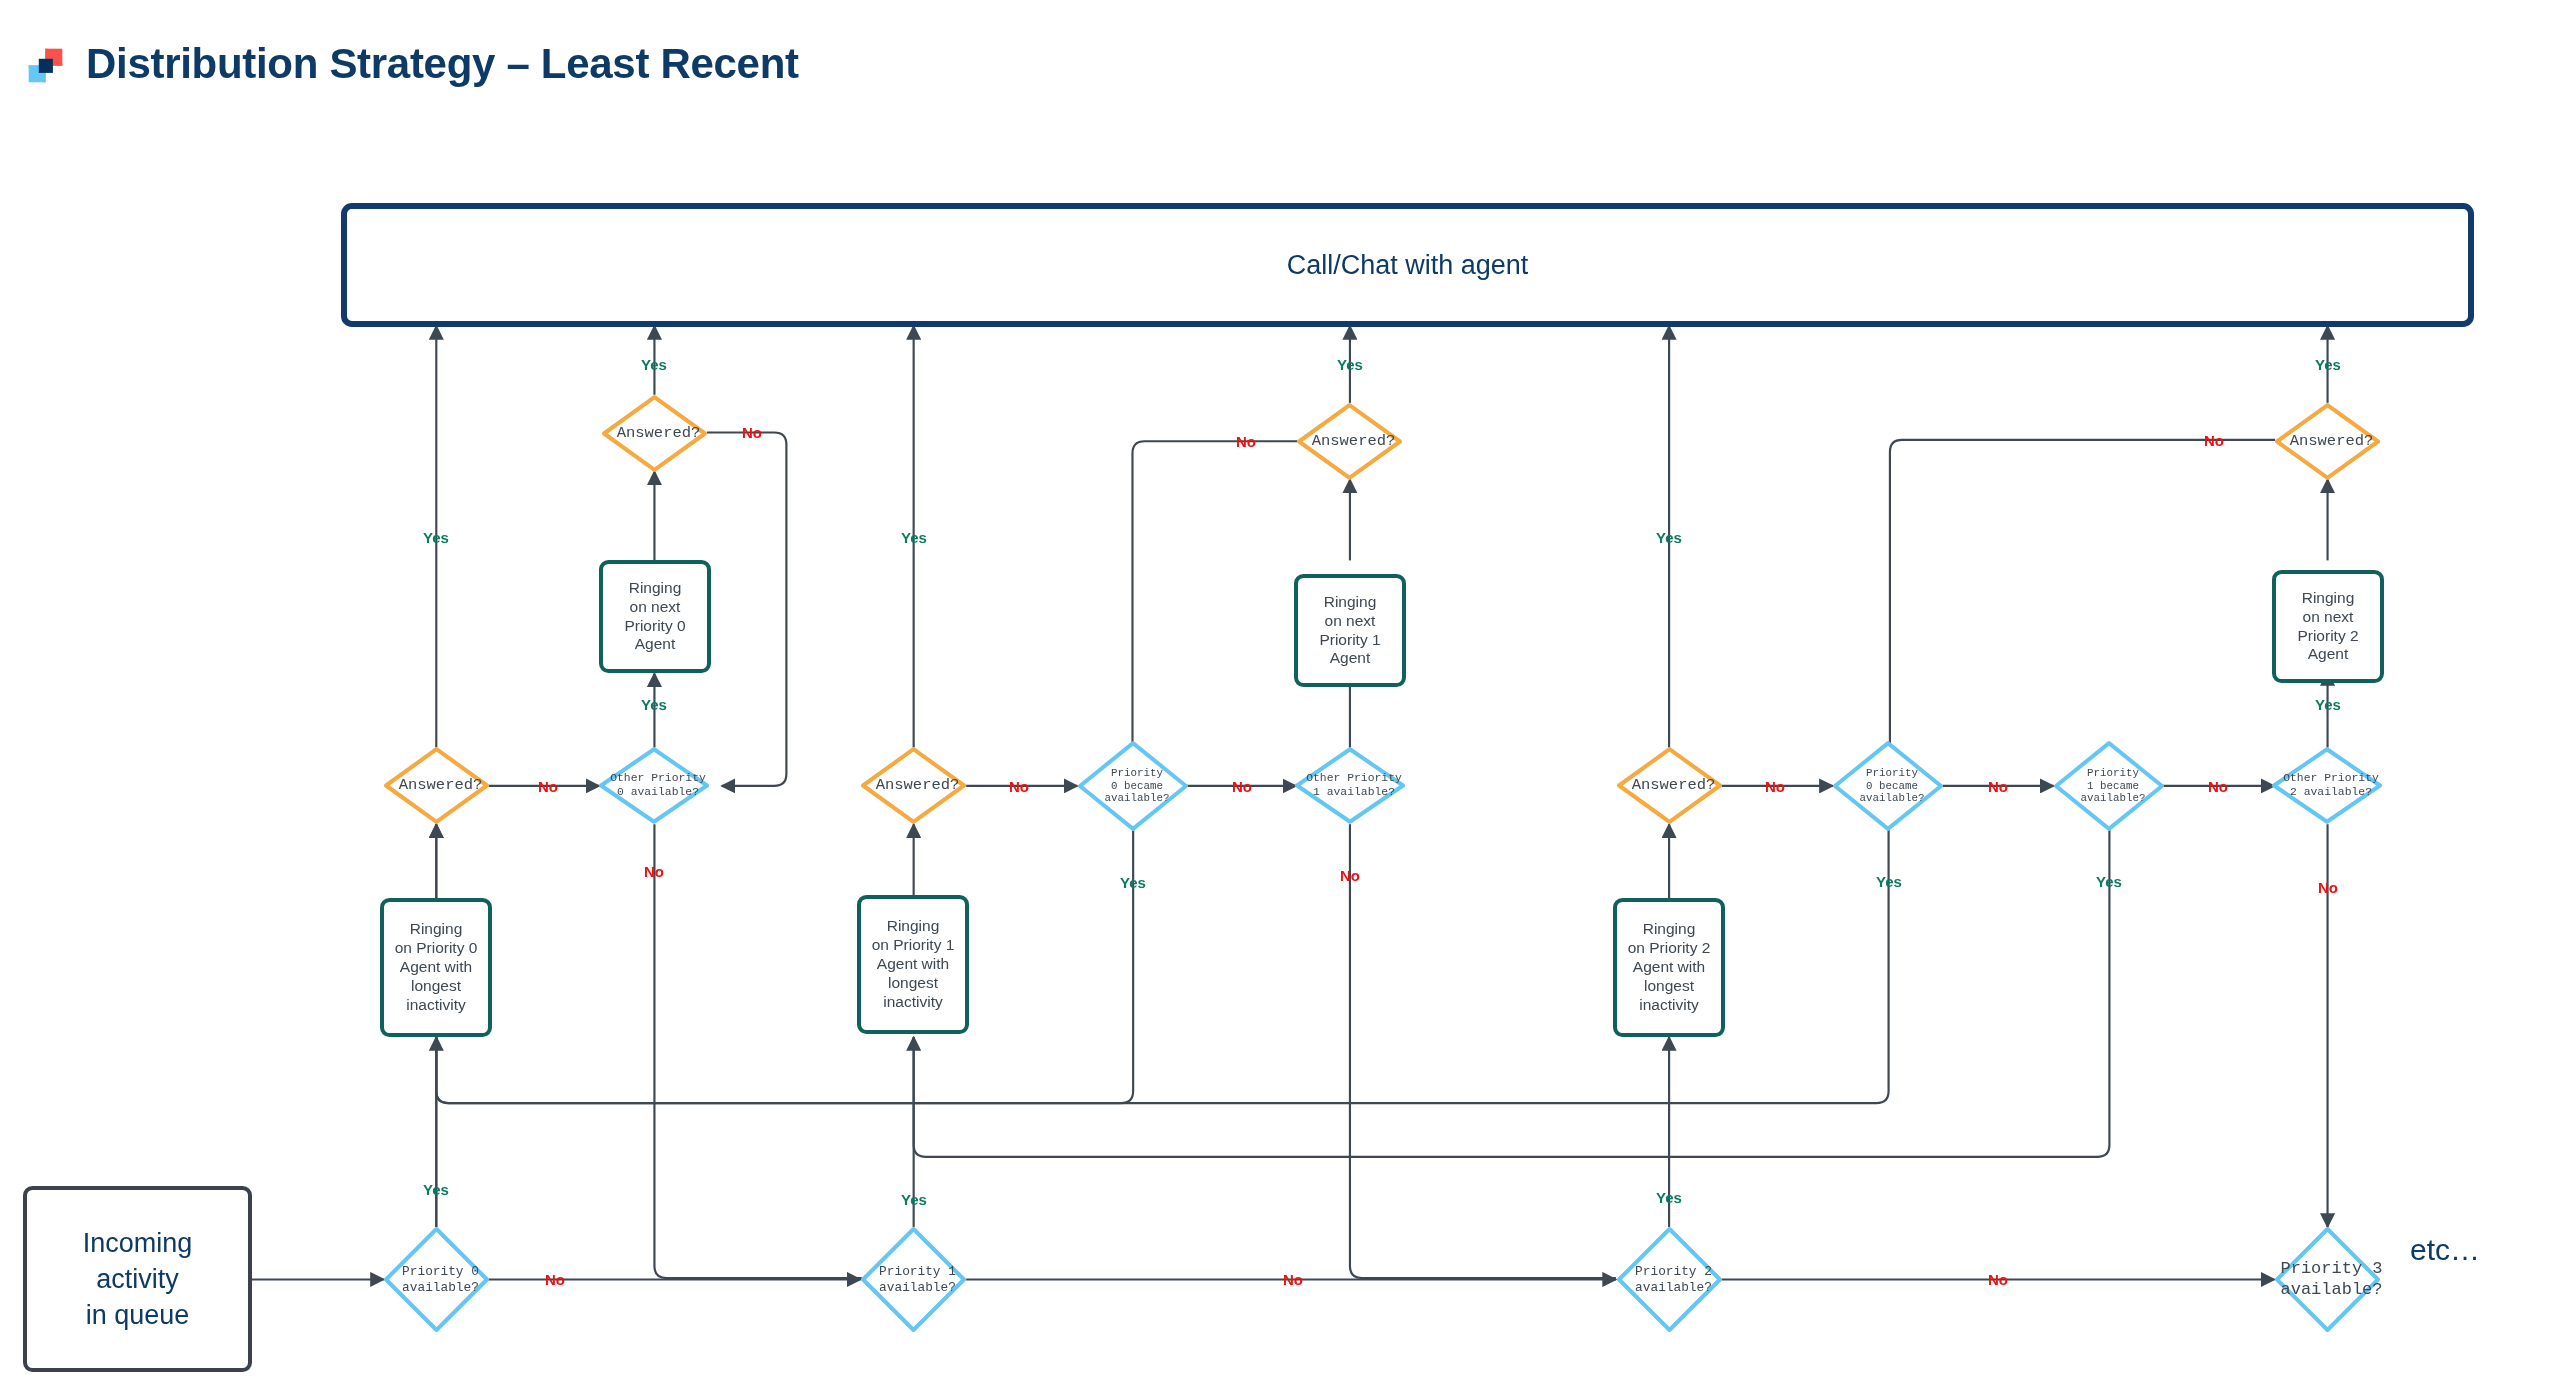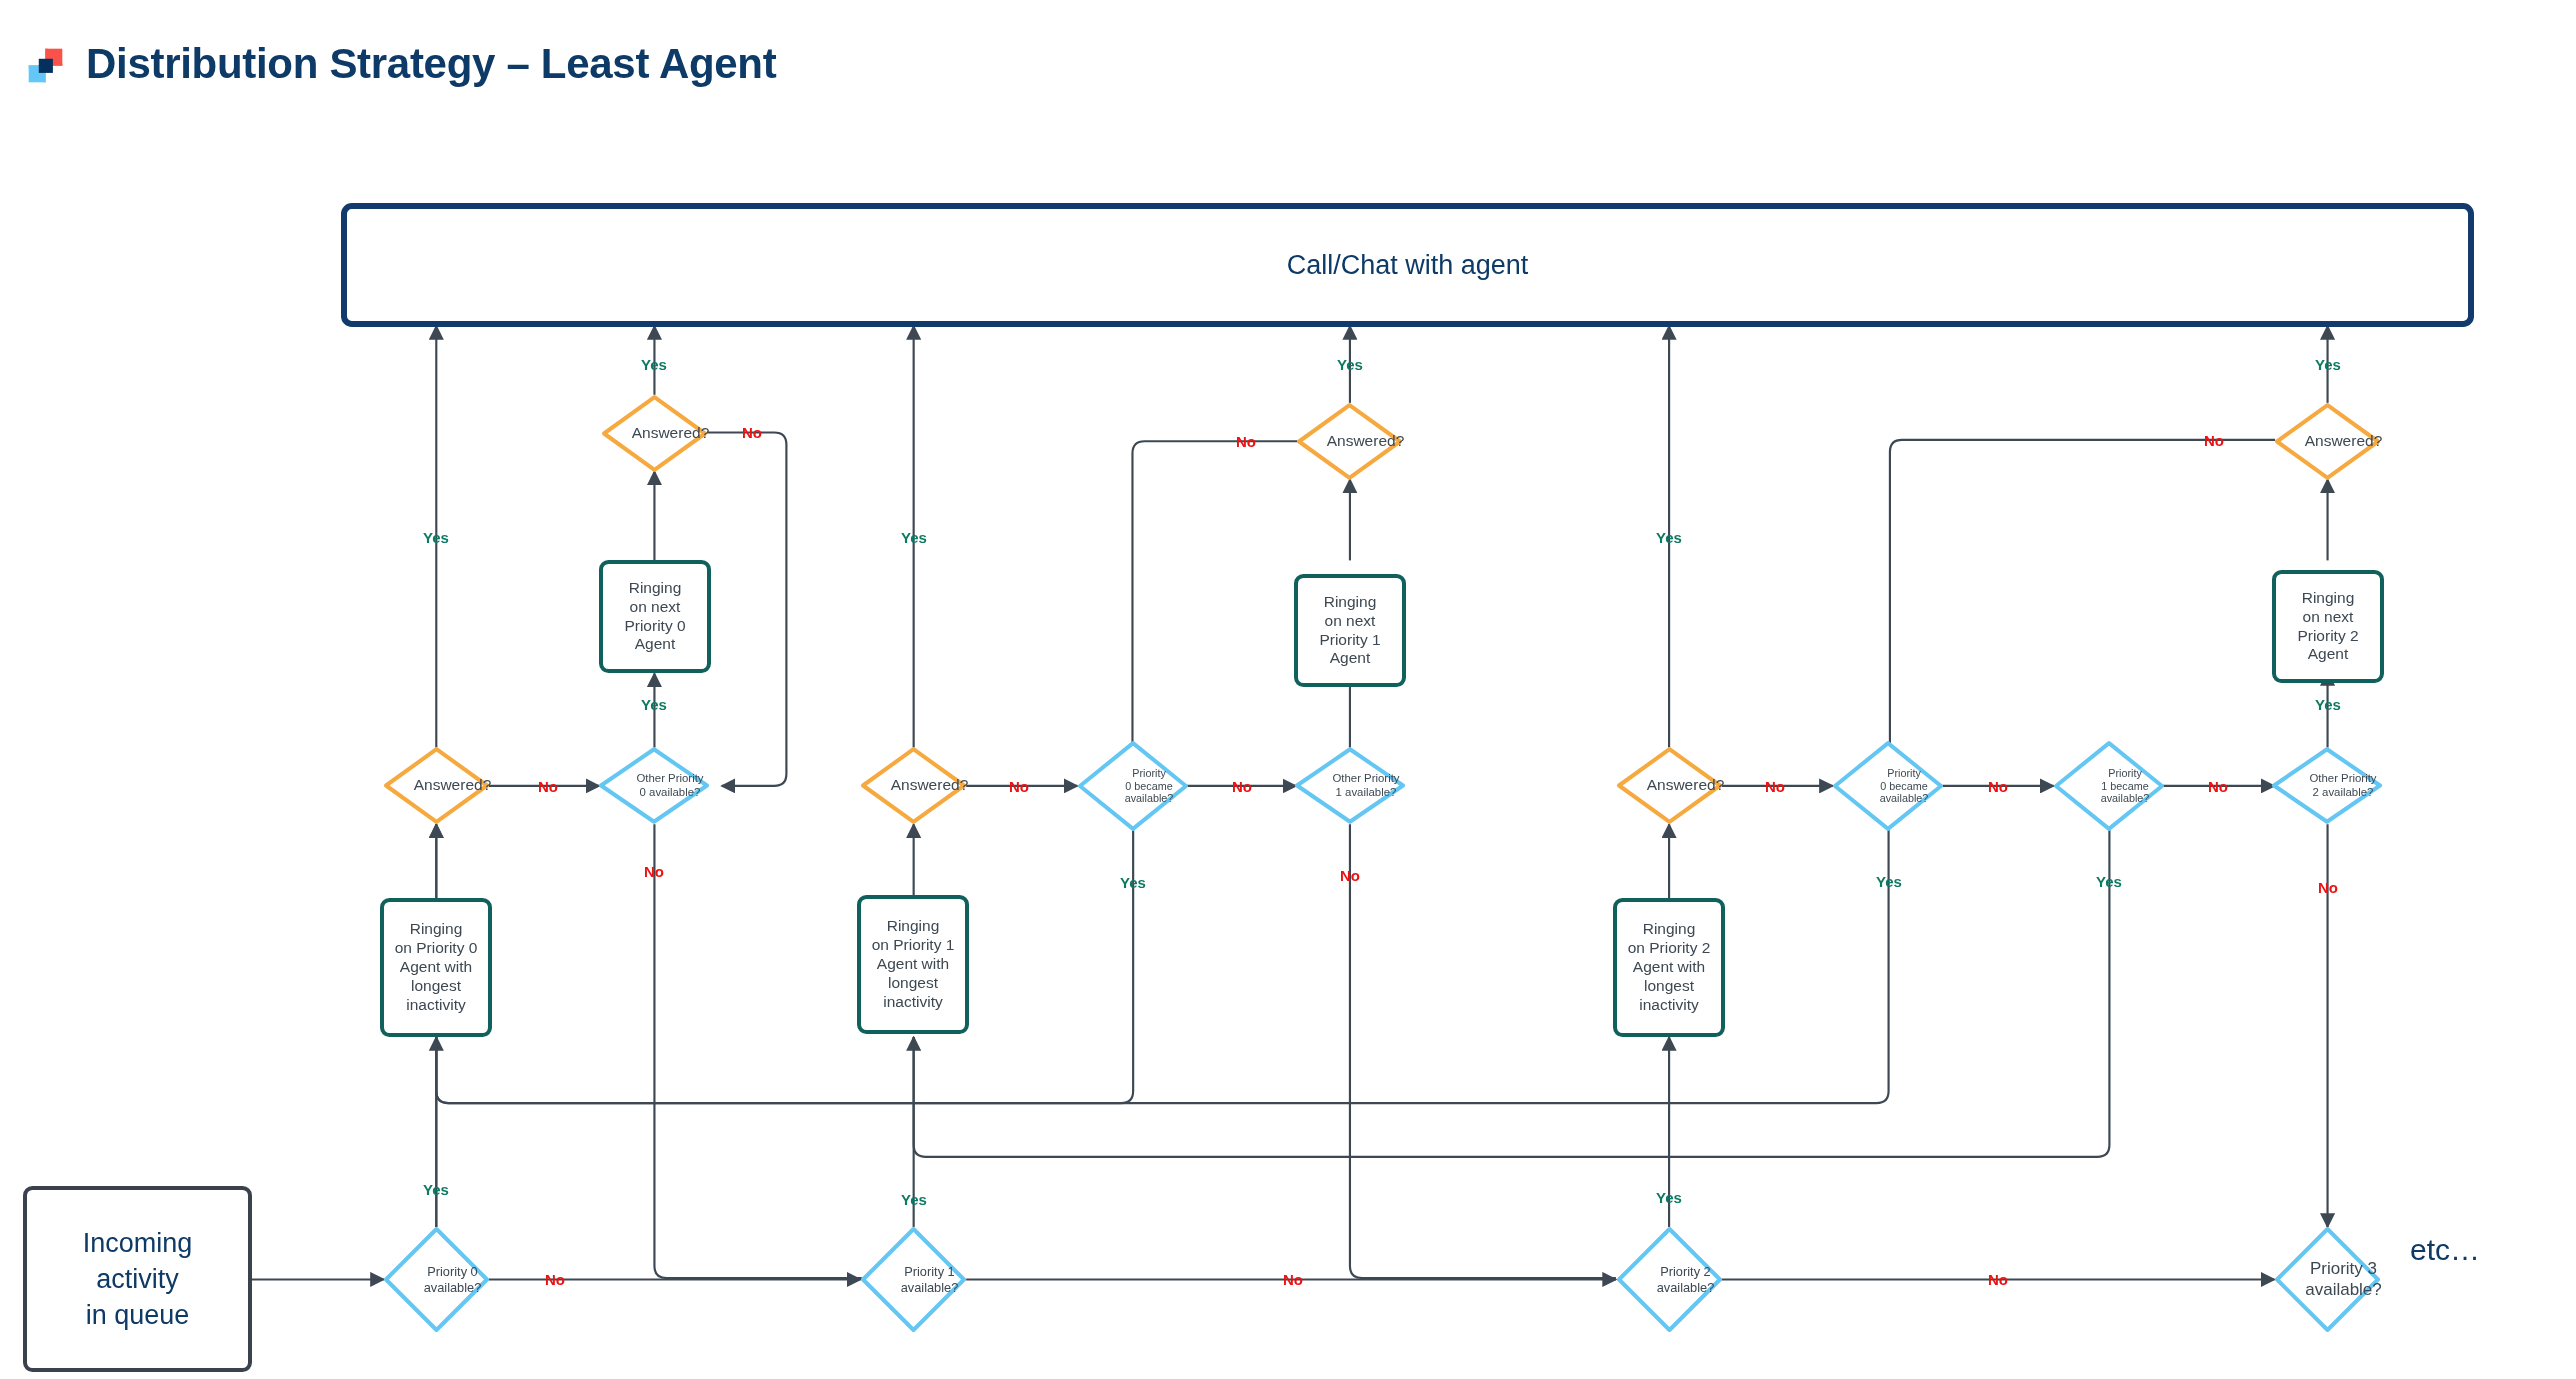--- a/index.html
+++ b/index.html
@@ -42,24 +42,25 @@
   
   .ring-box {
     border: 4px solid #10605c; border-radius: 9.4px;
     font-size: 15.5px; color: #3d4852;
   }
 
   
   .diamond { position: absolute; }
   .diamond svg { position: absolute; left: 0; top: 0; overflow: visible; }
   .diamond .dlabel {
-    position: absolute; left: 16px; top: 0; width: 100%; height: 100%;
+    position: absolute; left: 4px; top: 0; width: 100%; height: 100%;
     display: flex; align-items: center; justify-content: center;
     text-align: center; color: #3d4852; line-height: 1.2;
     pointer-events: none;
+    font-family: Liberation Mono, monospace;
   }
 
   
   .elabel {
     position: absolute; font-weight: bold; white-space: nowrap;
     transform: translate(-50%, -50%);
     text-align: right;
   }
   .elabel.yes { color: #0e7a63; }
   .elabel.no  { color: #ee1111; }
@@ -76,21 +77,21 @@
   <svg id="logo" viewBox="0 0 58 58">
     <path d="M29 4 A25 25 0 0 1 54 29 L29 29 Z" fill="#f9524b"></path>
     <path d="M29 29 L29 4 L54 4 L54 29 Z" fill="#f9524b" opacity="0"></path>
     <rect x="29" y="4" width="25" height="25" fill="#f9524b"></rect>
     <path d="M29 4 A25 25 0 0 1 54 29 L54 29 L29 29 Z" fill="#f9524b"></path>
     <path d="M4 29 L29 29 L29 54 A25 25 0 0 1 4 29 Z" fill="#65c7f7"></path>
     <rect x="4" y="29" width="25" height="25" fill="#65c7f7"></rect>
     <path d="M4 29 A25 25 0 0 0 29 54 L29 29 Z" fill="#65c7f7"></path>
     <rect x="19" y="19" width="21" height="21" fill="#04305e"></rect>
   </svg>
-  <div id="page-title">Distribution Strategy – Least Agent</div>
+  <div id="page-title">Distribution Strategy – Least Recent</div>
 </div>
 
 <div id="canvas">
 
   <svg id="edges" viewBox="0 0 3826 2049">
     <defs>
       <marker id="arr" viewBox="0 0 10 10" refX="9" refY="5" markerWidth="7" markerHeight="7" orient="auto-start-reverse">
         <path d="M 0 0 L 10 5 L 0 10 z" fill="#3d4852"></path>
       </marker>
     </defs>

